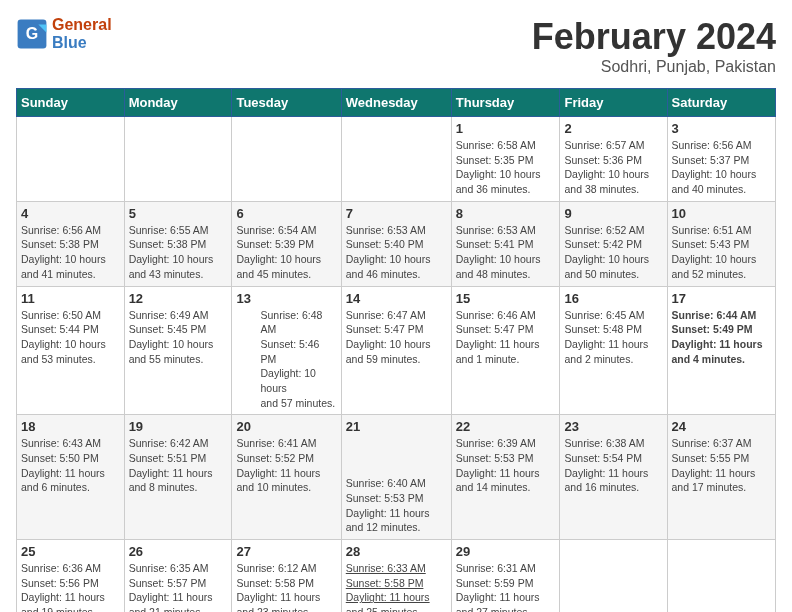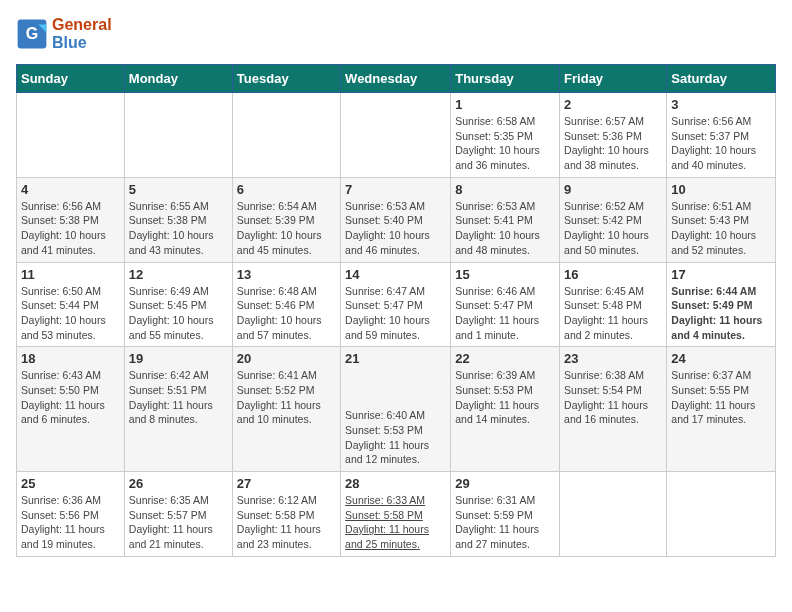--- a/index.html
+++ b/index.html
@@ -87,20 +87,22 @@
       <rect x="2" y="2" width="36" height="36" rx="4" fill="#3a7cc1"></rect>
       <text x="20" y="26" text-anchor="middle" fill="white" font-size="20" font-weight="bold">G</text>
       <polygon points="28,8 38,8 38,18" fill="#4fc3f7"></polygon>
     </svg>
     <div>
       <div style="font-size:16px;font-weight:bold;color:#c2410c;">General</div>
       <div style="font-size:16px;font-weight:bold;color:#3a7cc1;">Blue</div>
     </div>
   </div>
   <div class="title-area">
+    <div class="main-title">February 2024</div>
+    <div class="subtitle">Sodhri, Punjab, Pakistan</div>
   </div>
 </div>
 
 <table>
   <thead>
     <tr id="header-row">
     <th>Sunday</th>
         <th>Monday</th>
         <th>Tuesday</th>
         <th>Wednesday</th>
@@ -198,21 +200,21 @@
         </td>
         <td>
           <div class="day-num">12</div>
           <div class="day-info" style="white-space: pre-line;">Sunrise: 6:49 AM
 Sunset: 5:45 PM
 Daylight: 10 hours
 and 55 minutes.</div>
         </td>
         <td>
           <div class="day-num">13</div>
-          <div class="day-info" style="white-space: pre-line;">Sunrise: 6:48 AM
+          <div class="day-info" style="white-space: pre-line; margin-left: 24px;">Sunrise: 6:48 AM
 Sunset: 5:46 PM
 Daylight: 10 hours
 and 57 minutes.</div>
         </td>
         <td>
           <div class="day-num">14</div>
           <div class="day-info" style="white-space: pre-line;">Sunrise: 6:47 AM
 Sunset: 5:47 PM
 Daylight: 10 hours
 and 59 minutes.</div>

